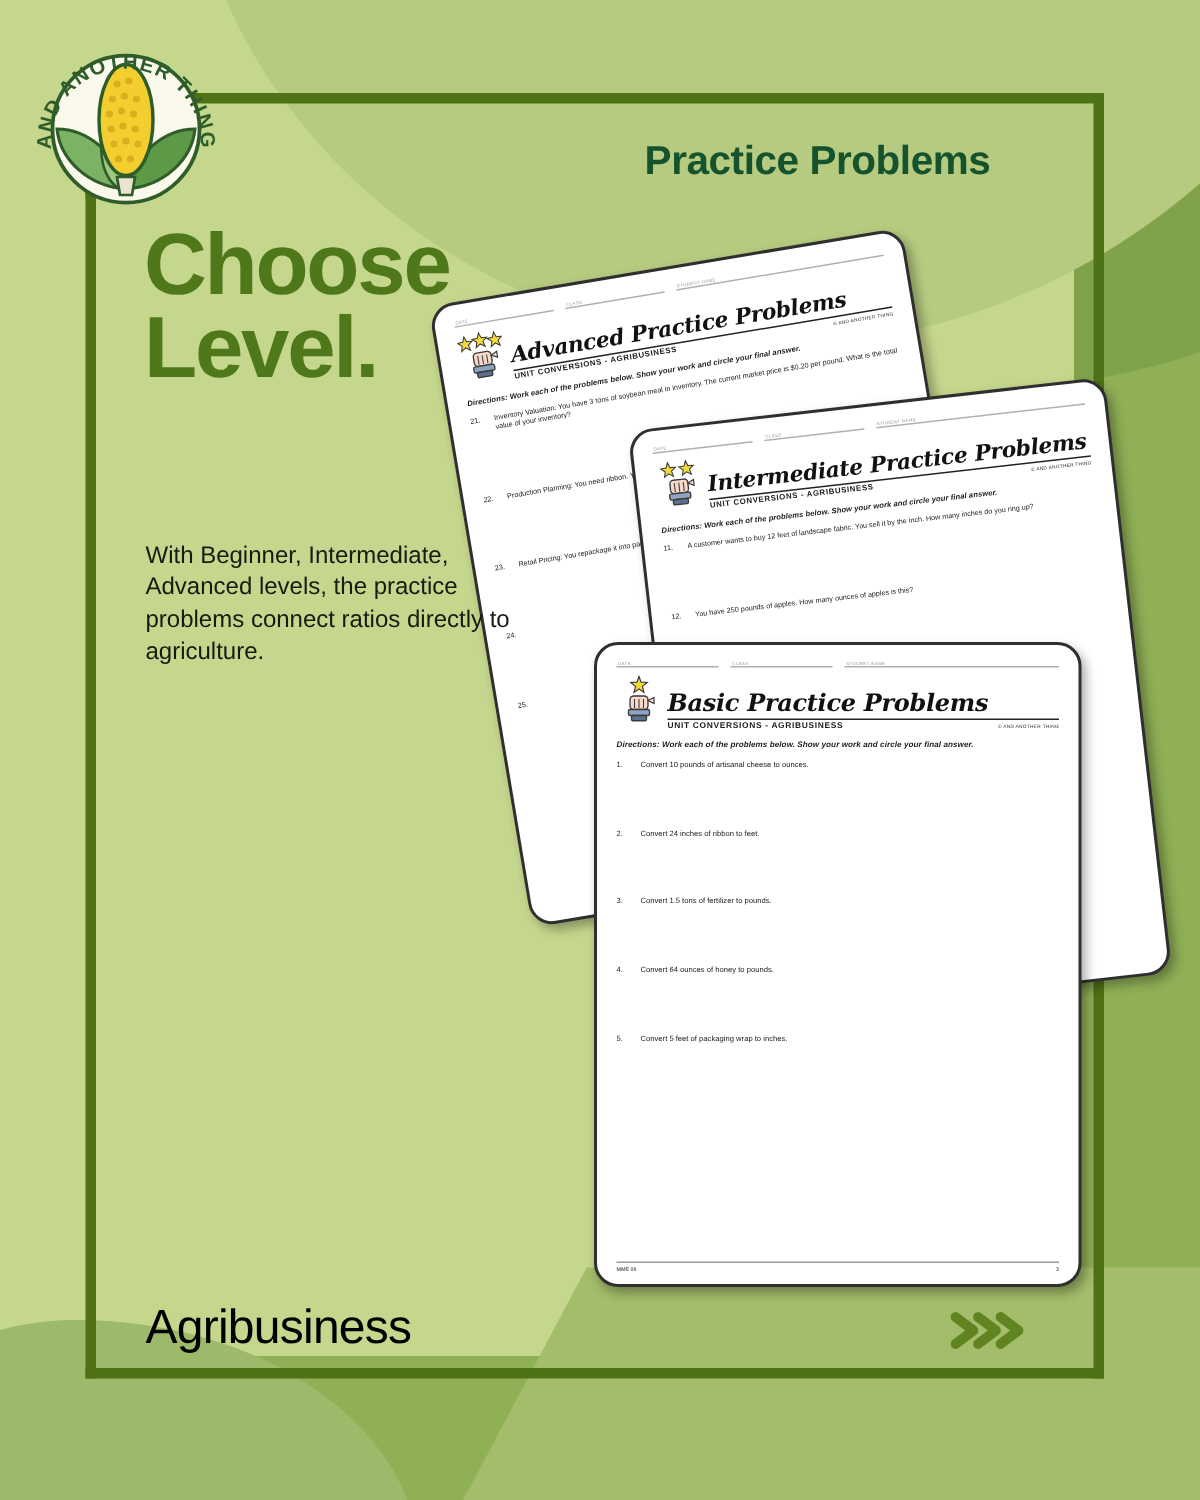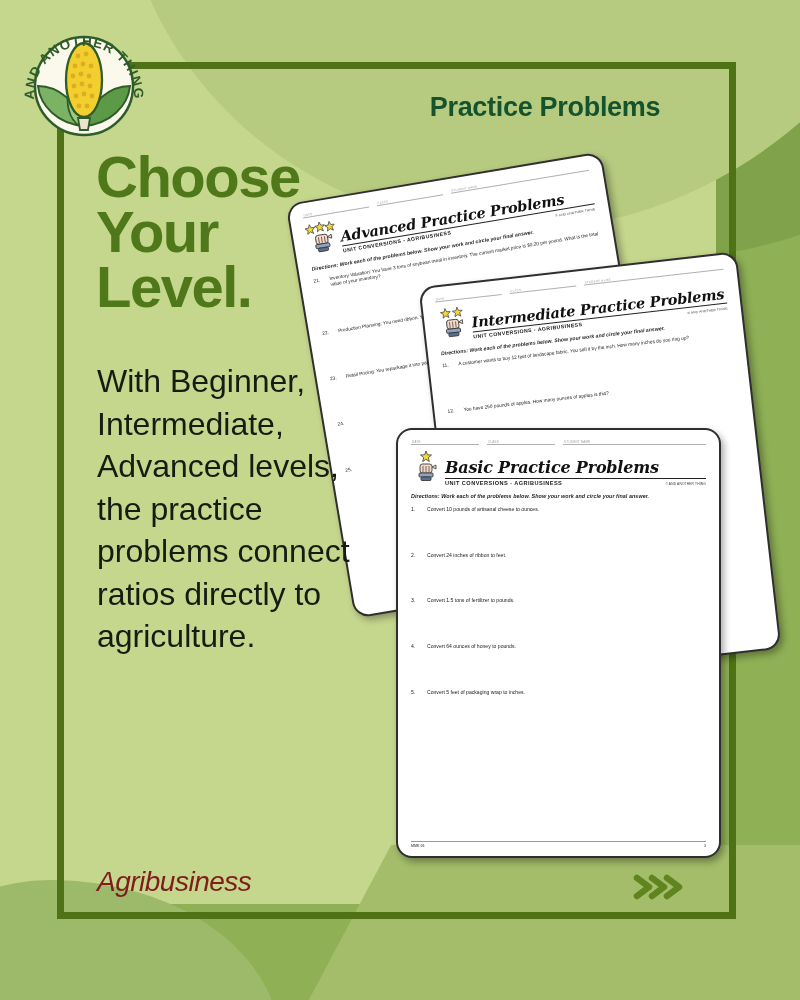--- a/index.html
+++ b/index.html
@@ -113,35 +113,34 @@
   }
 
   
   .body-copy {
     position: absolute;
     left: 97px; top: 360px;
     width: 262px;
     z-index: 15;
   }
   .body-copy p {
-    font-size: 32px;
+    font-size: 16px;
     line-height: 1.33;
     color: #151c12;
   }
   .body-copy p + p { margin-top: 30px; }
 
   
   .subject-label {
     position: absolute;
     left: 97px; top: 866px;
-    font-size: 28px;
-    color: #7f1d1d;
+    font-size: 32px;
+    color: #000000;
     letter-spacing: -0.5px;
     z-index: 15;
-    font-style: italic;
   }
   .chevrons {
     position: absolute;
     left: 632px; top: 872px;
     z-index: 15;
     display: flex;
     gap: 1px;
   }
 
   
@@ -324,21 +323,20 @@
     <text font-family="'Liberation Sans', sans-serif" font-size="13.5" font-weight="bold" fill="#2f5d2a" letter-spacing="1.1">
       <textPath href="#arcpath" startOffset="50%" text-anchor="middle">AND ANOTHER THING</textPath>
     </text>
   </svg>
 </div>
 
 <div class="header-title">Practice Problems</div>
 
 <div class="hero">
   <div class="hero-line">Choose</div>
-  <div class="hero-line">Your</div>
   <div class="hero-line">Level.</div>
 </div>
 
 <div class="body-copy">
   <p>With Beginner, Intermediate, Advanced levels, the practice problems connect ratios directly to agriculture.</p>
 </div>
 
 <div class="subject-label">Agribusiness</div>
 <div class="chevrons">
   <svg width="58" height="30" viewBox="0 0 58 30">

